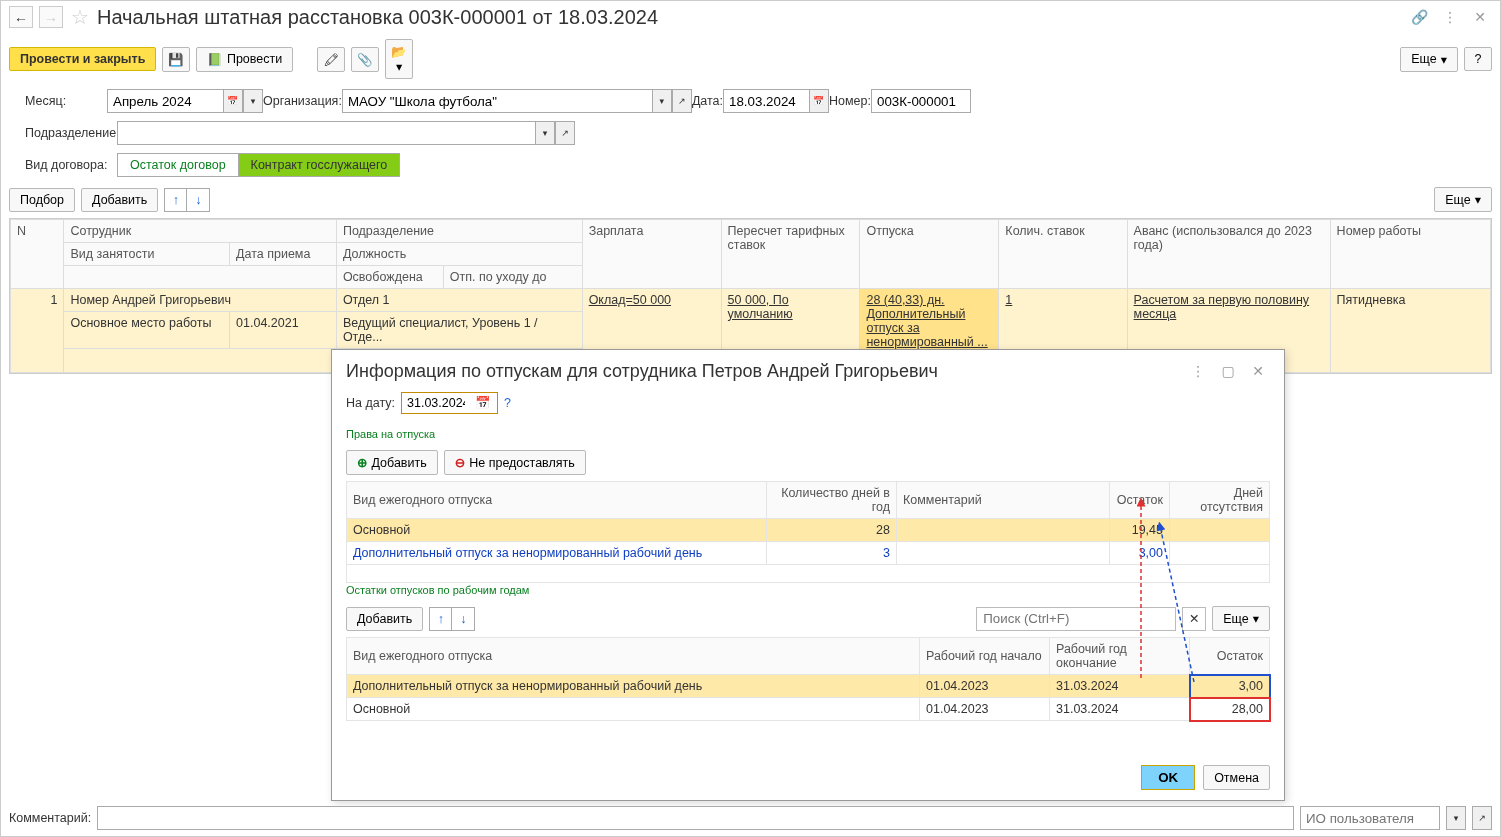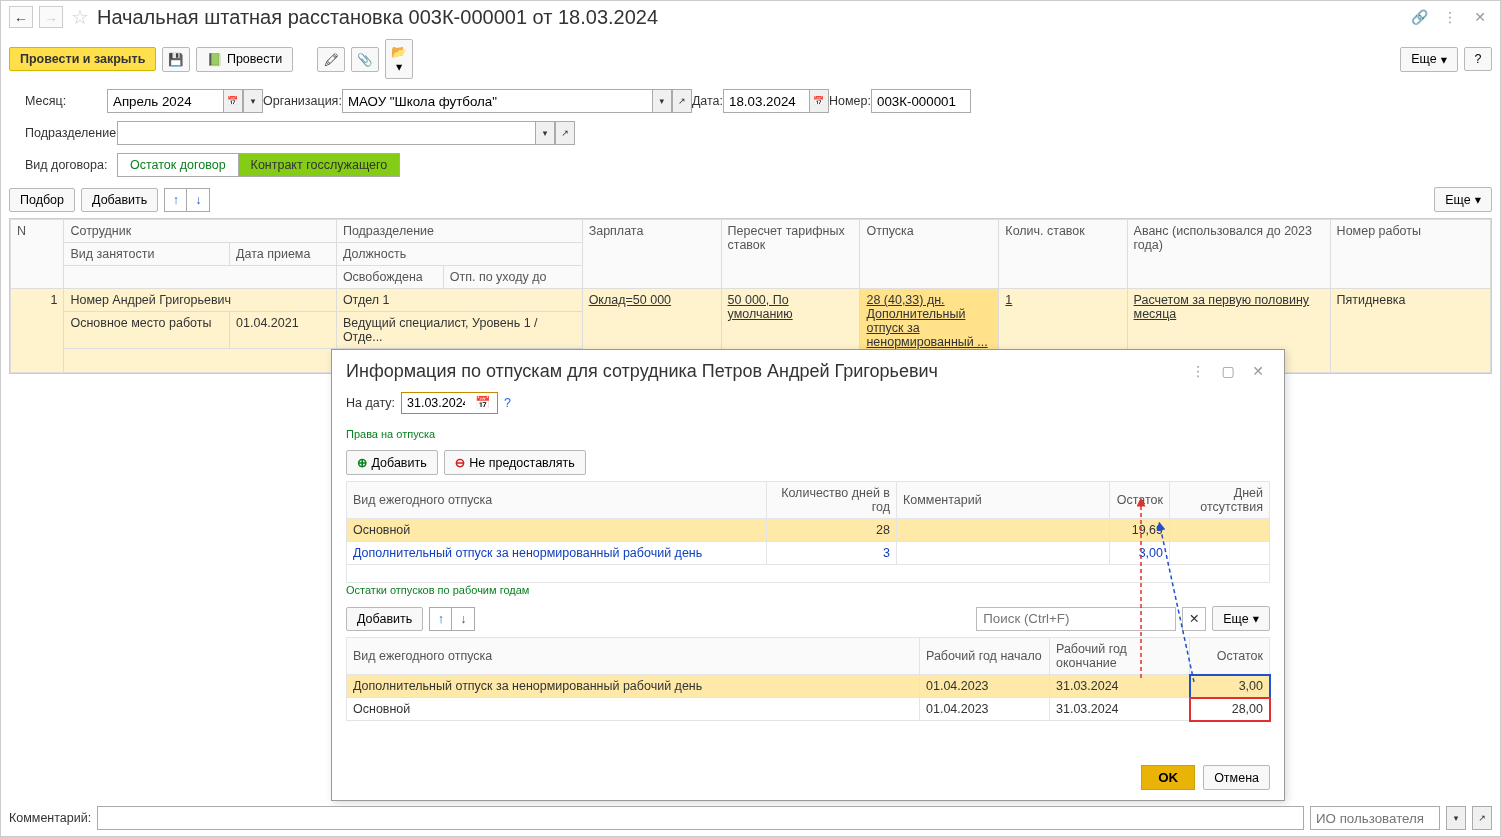--- a/index.html
+++ b/index.html
@@ -59,21 +59,21 @@
 .search{border:1px solid #bbb;padding:3px 6px;color:#999;width:200px;height:24px}
 .xbtn{border:1px solid #bbb;width:24px;height:24px;display:flex;align-items:center;justify-content:center;cursor:pointer}
 .bt{border:1px solid #ccc;border-collapse:collapse;width:100%}
 .bt th{background:#fafafa;color:#555;border:1px solid #e4e4e4;padding:4px 6px;text-align:left;font-weight:normal}
 .bt td{border:1px solid #e4e4e4;padding:4px 6px}
 .bt .num{text-align:right}
 .bt .sel td{background:#ffe9a8}
 .redbox1{outline:2px solid #e03030;outline-offset:-1px}
 .bluebox{outline:2px solid #2050d0;outline-offset:-1px}
 .pfoot{display:flex;justify-content:flex-end;gap:8px;padding:10px 14px}
-.ok-btn{background:#eab308;border:1px solid #c9a400;padding:4px 16px;cursor:pointer;font-weight:bold}
+.ok-btn{background:#7dd3fc;border:1px solid #c9a400;padding:4px 16px;cursor:pointer;font-weight:bold}
 .footer{position:absolute;bottom:6px;left:8px;right:8px;display:flex;align-items:center;gap:6px}
 .footer .input{flex:1}
 svg.arrow{width:22px;height:60px;position:absolute;pointer-events:none}
 .plus-ico{color:#0a8020;font-weight:bold}
 .minus-ico{color:#d02020;font-weight:bold}
 </style>
 </head>
 <body>
 
 <div class="window">
@@ -240,21 +240,21 @@
           <th>Комментарий</th>
           <th style="width:60px" class="num">Остаток</th>
           <th style="width:100px" class="num">Дней отсутствия</th>
         </tr>
           </thead>
         <tbody>
           <tr class="sel">
             <td>Основной</td>
             <td class="num">28</td>
             <td></td>
-            <td class="num">19,69</td>
+            <td class="num">19,45</td>
             <td></td>
           </tr>
           <tr class="blue">
             <td>Дополнительный отпуск за ненормированный рабочий день</td>
             <td class="num">3</td>
             <td></td>
             <td class="num">3,00</td>
             <td></td>
           </tr>
           <tr>
@@ -320,17 +320,17 @@
     </div>
     <div class="pfoot">
       <button class="ok-btn">OK</button>
       <button class="btn">Отмена</button>
     </div>
   </div>
 
   <div class="footer">
     <span class="label">Комментарий:</span>
     <input class="input" style="">
-    <input class="input" style="width: 130px; flex: 0 1 0%;" placeholder="ИО пользователя">
+    <input class="input" style="width: 140px; flex: 0 1 0%;" placeholder="ИО пользователя">
     <div class="combo-btn">▾</div>
     <div class="combo-btn">↗</div>
   </div>
 </div>
 
 </body></html>

